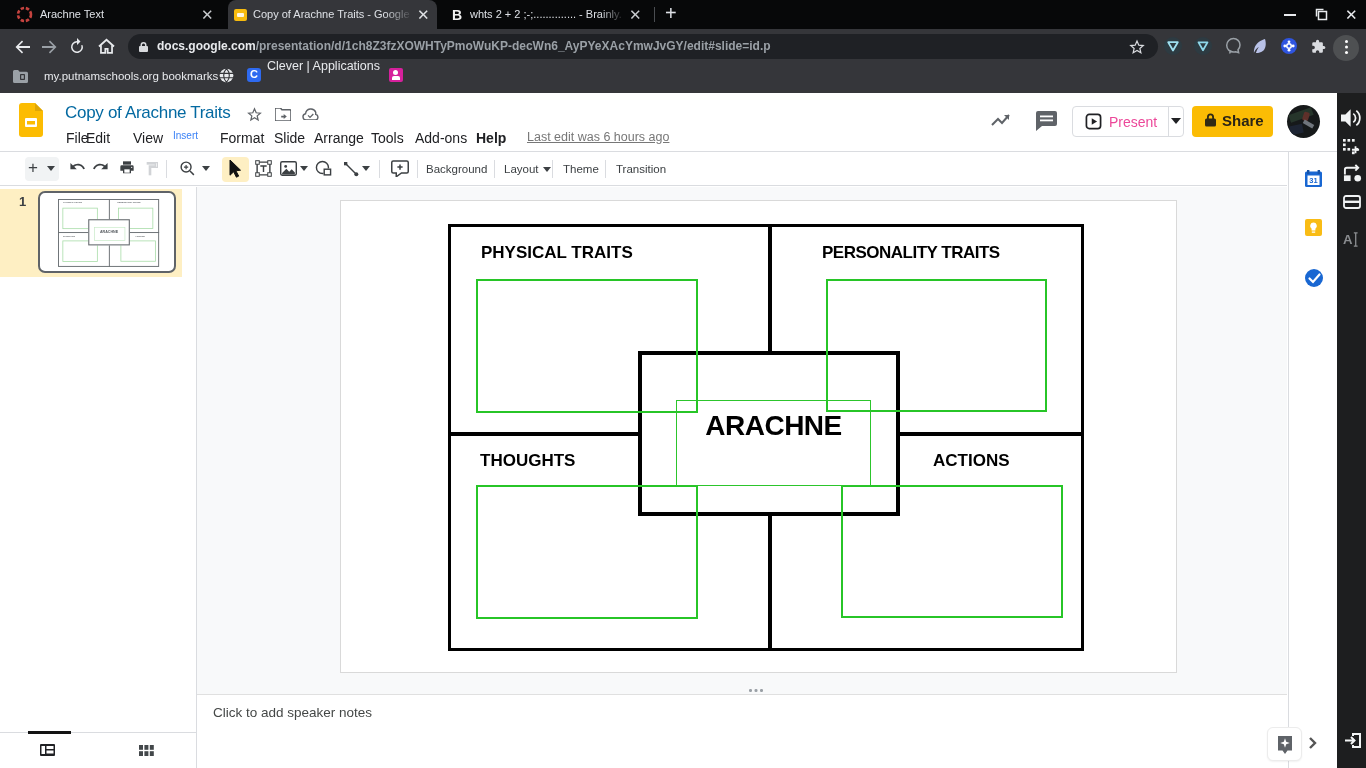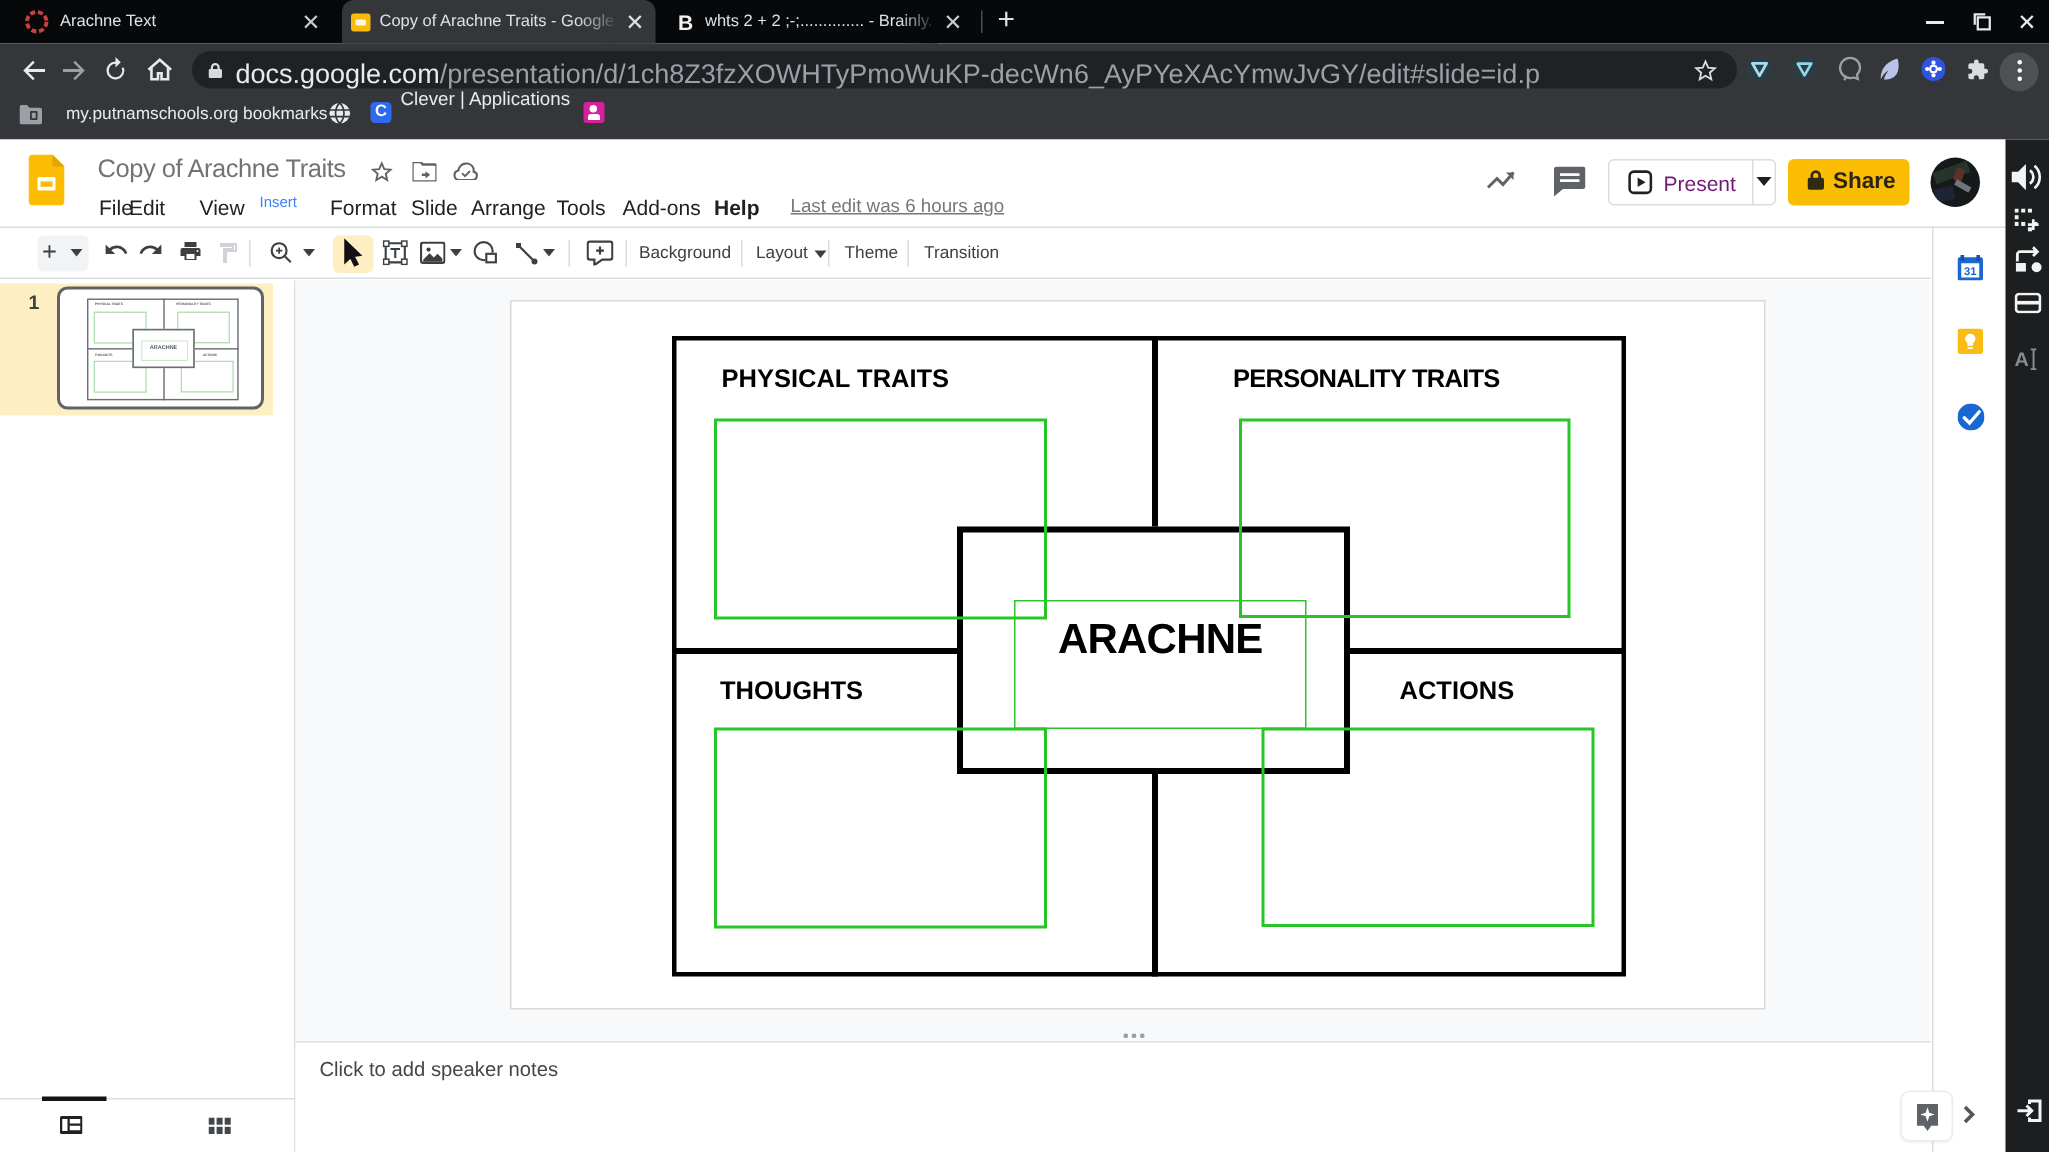--- a/index.html
+++ b/index.html
@@ -6,21 +6,21 @@
   html,body { width:1366px; height:768px; overflow:hidden; font-family:"Liberation Sans", sans-serif; }
   .abs { position:absolute; }
   body { position:relative; background:#fff; }
   
   #tabstrip { left:0; top:0; width:1366px; height:29px; background:#070809; }
   .tabtxt { font-size:11px; color:#dee1e6; white-space:nowrap; }
   #tab2 { left:228px; top:0; width:209px; height:29px; background:#35363a; border-radius:8px 8px 0 0; }
   #nav { left:0; top:29px; width:1366px; height:35px; background:#35363a; }
   #bookmarks { left:0; top:64px; width:1366px; height:29px; background:#35363a; }
   #urlpill { left:128px; top:34px; width:1030px; height:25px; background:#1f2125; border-radius:13px; }
-  .urltxt { font-size:18px; white-space:nowrap; }
+  .urltxt { font-size:12px; white-space:nowrap;font-weight:bold; }
   
   #header { left:0; top:93px; width:1337px; height:58px; background:#fff; }
   #hdrline { left:0; top:151px; width:1366px; height:1px; background:#dadce0; }
   #toolbar { left:0; top:152px; width:1287px; height:34px; background:#fff; border-bottom:1px solid #dadce0; }
   #filmstrip { left:0; top:187px; width:197px; height:581px; background:#fff; border-right:1px solid #dadce0; }
   #canvas { left:197px; top:187px; width:1090px; height:507px; background:#f8f9fa; }
   #notes { left:197px; top:694px; width:1090px; height:74px; background:#fff; border-top:1px solid #e0e0e0; }
   #sidepanel { left:1288px; top:152px; width:49px; height:616px; background:#fff; border-left:1px solid #dadce0; }
   #blackbar { left:1337px; top:93px; width:29px; height:675px; background:#1d1e1f; }
   
@@ -137,21 +137,21 @@
 
   <div class="abs" id="header"></div>
   <div class="abs" id="hdrline"></div>
 
   <svg class="abs" style="left:19px;top:103px;" width="24" height="34" viewBox="0 0 24 34">
     <path d="M0 3a3 3 0 0 1 3-3h13l8 8v23a3 3 0 0 1-3 3H3a3 3 0 0 1-3-3z" fill="#fcbc02"></path>
     <path d="M16 0l8 8h-8z" fill="#dea606"></path>
     <rect x="6" y="15" width="12" height="9" rx="1" fill="#fff"></rect>
     <rect x="8" y="18" width="8" height="3.5" fill="#fcbc02"></rect>
   </svg>
-  <div class="abs" style="left:65px;top:103px;font-size:17px;letter-spacing:-0.3px;color:#737373;">Copy of Arachne Traits</div>
+  <div class="abs" style="left:65px;top:103px;font-size:17px;letter-spacing:-0.3px;color:#0369a1;">Copy of Arachne Traits</div>
   <svg class="abs" style="left:247px;top:107px;" width="15" height="15" viewBox="0 0 24 24">
     <path d="M12 17.3 6.2 20.8l1.5-6.6L2.6 9.8l6.7-.6L12 3l2.7 6.2 6.7.6-5.1 4.4 1.5 6.6z" fill="none" stroke="#5f6368" stroke-width="2"></path>
   </svg>
   <svg class="abs" style="left:275px;top:108px;" width="16" height="13" viewBox="0 0 16 13">
     <path d="M0 1.2A1.2 1.2 0 0 1 1.2 0h4.2l1.5 1.7h7.9A1.2 1.2 0 0 1 16 2.9v8.9A1.2 1.2 0 0 1 14.8 13H1.2A1.2 1.2 0 0 1 0 11.8z" fill="none" stroke="#5f6368" stroke-width="1.6"></path>
     <path d="M7.2 5.8v1.6H4.7v1.7h2.5v1.6L10.3 8.2z" fill="#5f6368" transform="translate(1.5,0.3)"></path>
   </svg>
   <svg class="abs" style="left:302px;top:108px;" width="17" height="12" viewBox="0 0 24 17">
     <path d="M19.4 6.1A7.5 7.5 0 0 0 5 8.1 4.5 4.5 0 0 0 5.5 17h13a4 4 0 0 0 .9-7.9z" fill="none" stroke="#5f6368" stroke-width="2"></path>
     <path d="M8.5 10.5l2.8 2.8 4.7-4.8" fill="none" stroke="#5f6368" stroke-width="1.8"></path>
@@ -177,21 +177,21 @@
     <path d="M0 2a2 2 0 0 1 2-2h17a2 2 0 0 1 2 2v11a2 2 0 0 1-2 2H6l-6 5z" fill="#5f6368"></path>
     <rect x="4" y="4.5" width="13" height="1.8" fill="#fff"></rect>
     <rect x="4" y="8.5" width="13" height="1.8" fill="#fff"></rect>
   </svg>
   <div class="abs" style="left:1072px;top:106px;width:112px;height:31px;border:1px solid #dadce0;border-radius:4px;background:#fff;"></div>
   <div class="abs" style="left:1168px;top:106px;width:1px;height:31px;background:#dadce0;"></div>
   <svg class="abs" style="left:1085px;top:113px;" width="17" height="17" viewBox="0 0 24 24">
     <rect x="2" y="2" width="20" height="20" rx="4" fill="none" stroke="#202124" stroke-width="2.4"></rect>
     <path d="M9.5 7.5v9l7.5-4.5z" fill="#202124"></path>
   </svg>
-  <div class="abs" style="left:1109px;top:114px;font-size:14px;color:#701a75;">Present</div>
+  <div class="abs" style="left:1109px;top:114px;font-size:14px;color:#ec4899;">Present</div>
   <div class="abs" style="left:1171px;top:118px;width:0;height:0;border-left:5px solid transparent;border-right:5px solid transparent;border-top:6px solid #202124;"></div>
   <div class="abs" style="left:1192px;top:106px;width:81px;height:31px;border-radius:4px;background:#fbbc04;"></div>
   <svg class="abs" style="left:1205px;top:113px;" width="11" height="14" viewBox="0 0 11 14">
     <path d="M2 5.5V4a3.5 3.5 0 0 1 7 0v1.5h.5A1.5 1.5 0 0 1 11 7v5a1.5 1.5 0 0 1-1.5 1.5h-8A1.5 1.5 0 0 1 0 12V7a1.5 1.5 0 0 1 1.5-1.5zM3.8 5.5h3.4V4a1.7 1.7 0 0 0-3.4 0z" fill="#302a14"></path>
   </svg>
   <div class="abs" style="left:1222px;top:112px;font-size:15px;font-weight:bold;color:#2a2416;">Share</div>
 
   <div class="abs" style="left:1287px;top:105px;width:33px;height:33px;border-radius:50%;background:#16191a;overflow:hidden;">
     <div style="position:absolute;left:2px;top:6px;width:24px;height:8px;background:#26352b;transform:rotate(-20deg);"></div>
     <div style="position:absolute;left:16px;top:7px;width:6px;height:9px;background:#5e302a;transform:rotate(18deg);border-radius:2px;"></div>

